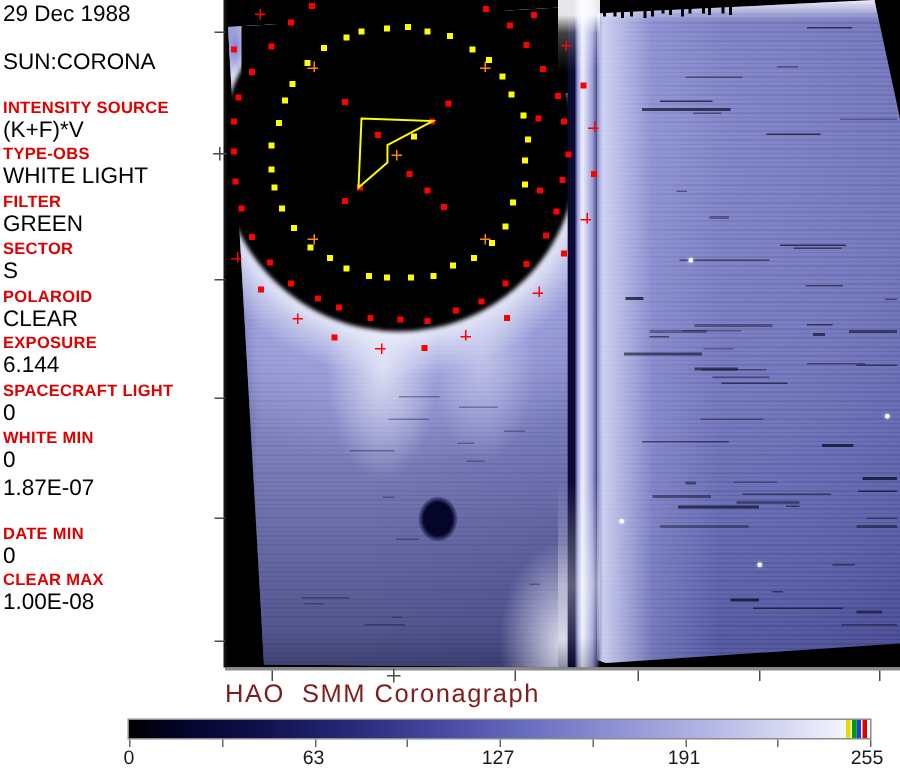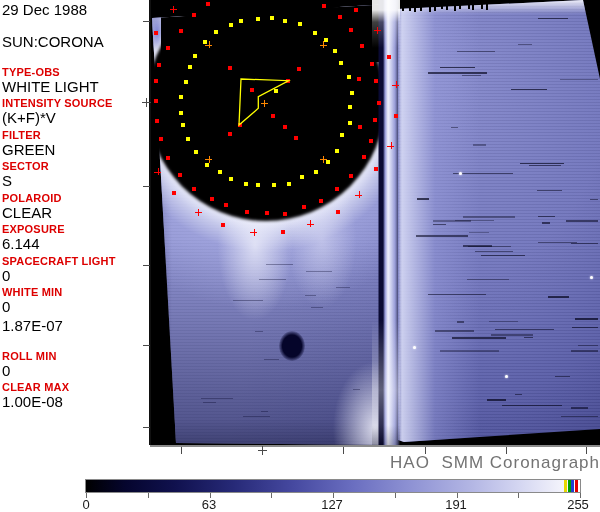--- a/index.html
+++ b/index.html
@@ -44,49 +44,49 @@
       linear-gradient(to bottom, rgba(255,255,255,.9) 0 10px, rgba(255,255,255,.25) 22px, rgba(255,255,255,0) 48px, rgba(255,255,255,0) 320px, rgba(255,255,255,.35) 390px, rgba(255,255,255,.15) 425px, rgba(0,0,0,.2) 445px),
       linear-gradient(to right, rgba(10,10,51,0) 0 6px, #0a0a33 7px 11px, #9397d8 13px, #f0f0fb 16px, #cdd0ef 19px, #989cd8 23px, rgba(120,124,196,.6) 26px, rgba(120,124,196,0) 28px);}
   #darkBlob{position:absolute;border-radius:50%;
     background:radial-gradient(ellipse, #05052a 52%, rgba(5,5,42,0) 74%);}
   .speck{position:absolute;width:3px;height:3px;background:#fff;border-radius:50%;box-shadow:0 0 2px #fff;}
   #fovPoly{position:absolute;left:0;top:0;}
   
   .tick-l{position:absolute;left:143px;width:7px;height:1px;background:#4a4a4a;}
   .tick-b{position:absolute;top:447px;width:1px;height:7px;background:#4a4a4a;}
   
-  #footerTitle{position:absolute;left:150px;top:453px;width:450px;height:19px;text-align:right;
-    font-size:17px;letter-spacing:1px;color:#737373;white-space:pre;}
+  #footerTitle{position:absolute;left:150px;top:453px;width:450px;height:19px;text-align:left;
+    font-size:17px;letter-spacing:1px;color:#7f1d1d;white-space:pre;}
   #colorbar{position:absolute;left:85px;top:479px;width:494px;height:12px;border:1px solid #8a8a8a;
     background:linear-gradient(to right,#000 0%,#05052e 8%,#10114e 18%,#272a78 30%,#4649a0 42%,#6a6ec0 54%,#8f93d4 66%,#b3b6e4 78%,#d5d7f2 88%,#f2f2fb 96%,#fff 100%);}
   .cb-stripe{position:absolute;top:0;width:3px;height:12px;}
   .cb-tick{position:absolute;top:493px;width:1px;height:5px;background:#6a6a6a;}
   .cb-label{position:absolute;top:497px;font-size:13px;color:#1a1a1a;transform:translateX(-50%);white-space:nowrap;}
 </style>
 </head>
 <body>
 
 <div id="app">
 
   <div id="metaPanel">
       <div class="meta-entry">
         <div class="meta-value">29 Dec 1988</div>
       </div>
       <div class="meta-entry">
         <div class="meta-value">SUN:CORONA</div>
       </div>
       <div class="meta-entry">
+        <div class="meta-label">INTENSITY SOURCE</div>
+        <div class="meta-value">(K+F)*V</div>
+      </div>
+      <div class="meta-entry">
         <div class="meta-label">TYPE-OBS</div>
         <div class="meta-value">WHITE LIGHT</div>
       </div>
       <div class="meta-entry">
-        <div class="meta-label">INTENSITY SOURCE</div>
-        <div class="meta-value">(K+F)*V</div>
-      </div>
-      <div class="meta-entry">
         <div class="meta-label">FILTER</div>
         <div class="meta-value">GREEN</div>
       </div>
       <div class="meta-entry">
         <div class="meta-label">SECTOR</div>
         <div class="meta-value">S</div>
       </div>
       <div class="meta-entry">
         <div class="meta-label">POLAROID</div>
         <div class="meta-value">CLEAR</div>
@@ -100,21 +100,21 @@
         <div class="meta-value">0</div>
       </div>
       <div class="meta-entry">
         <div class="meta-label">WHITE MIN</div>
         <div class="meta-value">0</div>
       </div>
       <div class="meta-entry">
         <div class="meta-value">1.87E-07</div>
       </div>
       <div class="meta-entry">
-        <div class="meta-label">ROLL MIN</div>
+        <div class="meta-label">DATE MIN</div>
         <div class="meta-value">0</div>
       </div>
       <div class="meta-entry">
         <div class="meta-label">CLEAR MAX</div>
         <div class="meta-value">1.00E-08</div>
       </div>
     </div>
 
   <div id="panel">
     <div id="filmLeft" class="layer">

